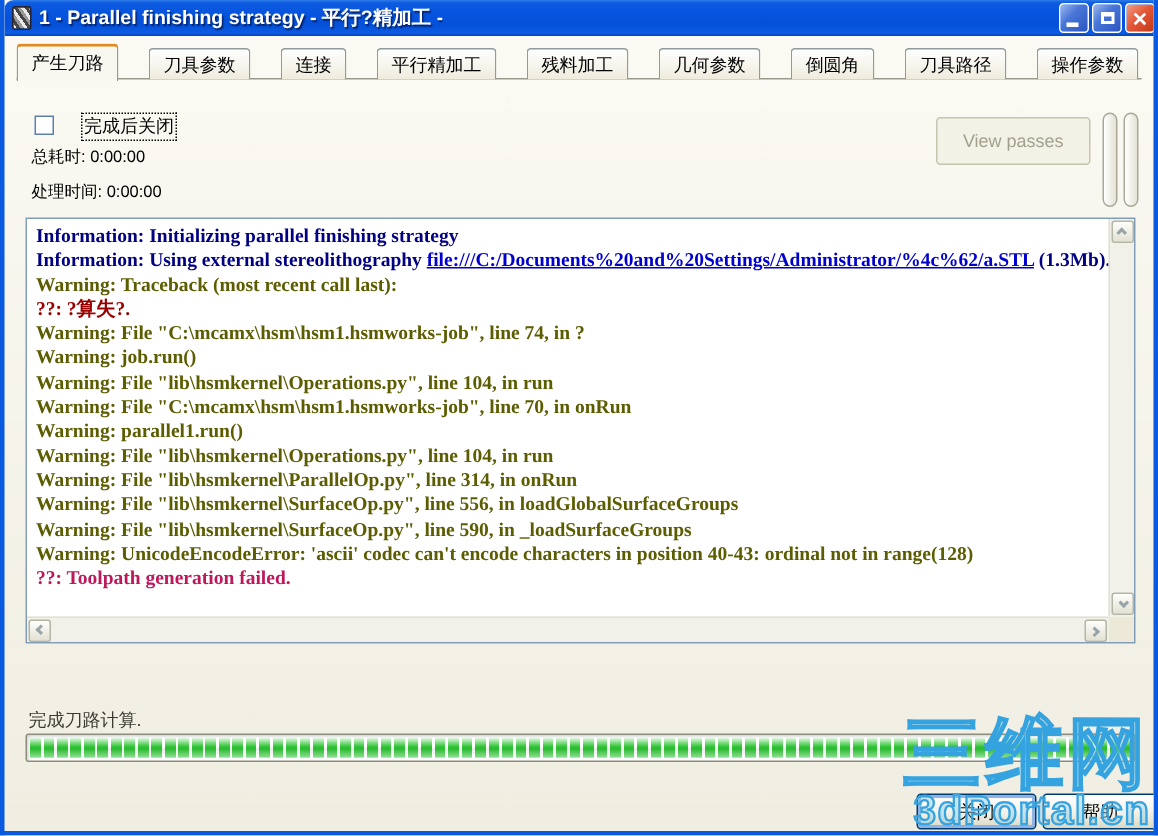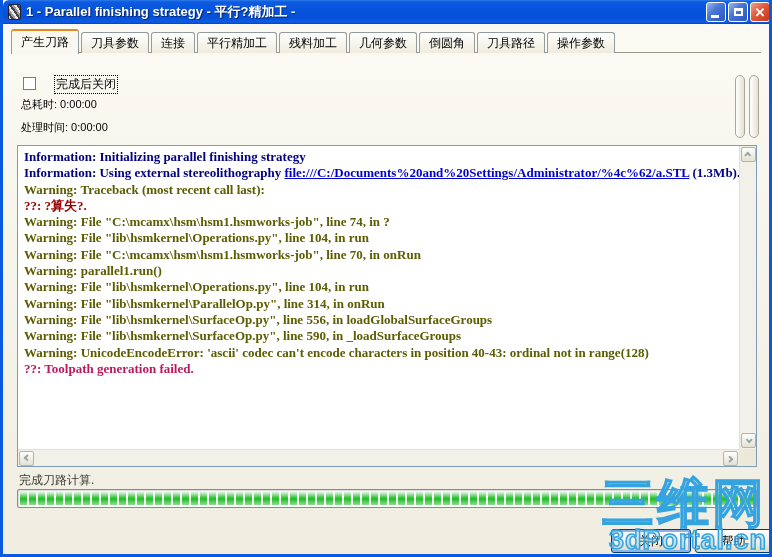--- a/index.html
+++ b/index.html
@@ -38,21 +38,21 @@
     display:flex; align-items:center; justify-content:center; position:relative;
   }
   .tb-blue { background:linear-gradient(135deg,#9DB9EE 0%,#4A77D8 40%,#2A55C0 100%); }
   .tb-red  { background:linear-gradient(135deg,#F0A088 0%,#E4593A 45%,#C13818 100%); }
   .glyph-min { position:absolute; left:4px; bottom:3px; width:8px; height:3px; background:#fff; }
   .glyph-max { width:9px; height:8px; border:2px solid #fff; border-top-width:3px; }
   .glyph-x { color:#fff; font-weight:bold; font-size:13px; line-height:1; font-family:"Liberation Sans",sans-serif; }
   
   .tab-strip {
     position:absolute; left:8px; top:28px; height:25px;
-    display:flex; align-items:flex-end; gap:2px; z-index:3;
+    display:flex; align-items:flex-end; gap:20px; z-index:3;
   }
   .tab {
     height:21px; line-height:20px; padding:0 9px; font-size:12px; color:#000;
     background:linear-gradient(180deg,#FEFEFE,#EFECDD);
     border:1px solid #919B9C; border-bottom:none;
     border-radius:3px 3px 0 0; white-space:nowrap;
   }
   .tab.active {
     height:25px; line-height:22px;
     background:#F8F7F0;
@@ -78,21 +78,21 @@
     color:#A3A08C; font-size:12px; display:flex; align-items:center; justify-content:center;
   }
   .vpill {
     position:absolute; top:75px; width:10px; height:63px;
     border:1px solid #A9A898; border-radius:5px;
     background:linear-gradient(90deg,#FFFFFF,#E4E2D5);
   }
   .vp1 { left:732px; } .vp2 { left:746px; }
   
   .logbox {
-    position:absolute; left:14px; top:145px; width:740px; height:322px;
+    position:absolute; left:14px; top:145px; width:740px; height:284px;
     background:#fff; border:1px solid #7F9DB9; overflow:hidden;
   }
   .log-lines {
     position:absolute; left:6px; top:3px; right:24px;
     font-family:"Liberation Serif", serif; font-weight:bold;
     font-size:13px; line-height:16.3px; white-space:nowrap;
   }
   .loglink { text-decoration:underline; cursor:pointer; }
   
   .vscroll { position:absolute; right:0; top:0; bottom:17px; width:17px; background:#F2F1E9; border-left:1px solid #E2E0D4; }
@@ -174,30 +174,32 @@
       <div class="tab">倒圆角</div>
       <div class="tab">刀具路径</div>
       <div class="tab">操作参数</div>
     </div>
   <div class="tabline"></div>
 
   <span class="checkbox"></span>
   <span class="checkbox-label">完成后关闭</span>
   <div class="time-label t-total">总耗时: 0:00:00</div>
   <div class="time-label t-process">处理时间: 0:00:00</div>
+  <div class="view-passes">View passes</div>
   <div class="vpill vp1"></div>
   <div class="vpill vp2"></div>
 
   <div class="logbox">
     <div class="log-lines">
         <div style="color: rgb(0, 0, 128);">Information: Initializing parallel finishing strategy</div>
         <div style="color: rgb(0, 0, 128);"><span>Information: Using external stereolithography </span><span class="loglink" style="color: rgb(0, 0, 204);">file:///C:/Documents%20and%20Settings/Administrator/%4c%62/a.STL</span><span> (1.3Mb).</span></div>
         <div style="color: rgb(92, 92, 0);">Warning: Traceback (most recent call last):</div>
         <div style="color: rgb(153, 0, 0);">??: ?算失?.</div>
         <div style="color: rgb(92, 92, 0);">Warning: File "C:\mcamx\hsm\hsm1.hsmworks-job", line 74, in ?</div>
+        <div style="color: rgb(92, 92, 0);">Warning: job.run()</div>
         <div style="color: rgb(92, 92, 0);">Warning: File "lib\hsmkernel\Operations.py", line 104, in run</div>
         <div style="color: rgb(92, 92, 0);">Warning: File "C:\mcamx\hsm\hsm1.hsmworks-job", line 70, in onRun</div>
         <div style="color: rgb(92, 92, 0);">Warning: parallel1.run()</div>
         <div style="color: rgb(92, 92, 0);">Warning: File "lib\hsmkernel\Operations.py", line 104, in run</div>
         <div style="color: rgb(92, 92, 0);">Warning: File "lib\hsmkernel\ParallelOp.py", line 314, in onRun</div>
         <div style="color: rgb(92, 92, 0);">Warning: File "lib\hsmkernel\SurfaceOp.py", line 556, in loadGlobalSurfaceGroups</div>
         <div style="color: rgb(92, 92, 0);">Warning: File "lib\hsmkernel\SurfaceOp.py", line 590, in _loadSurfaceGroups</div>
         <div style="color: rgb(92, 92, 0);">Warning: UnicodeEncodeError: 'ascii' codec can't encode characters in position 40-43: ordinal not in range(128)</div>
         <div style="color: #be185d;">??: Toolpath generation failed.</div>
       </div>

